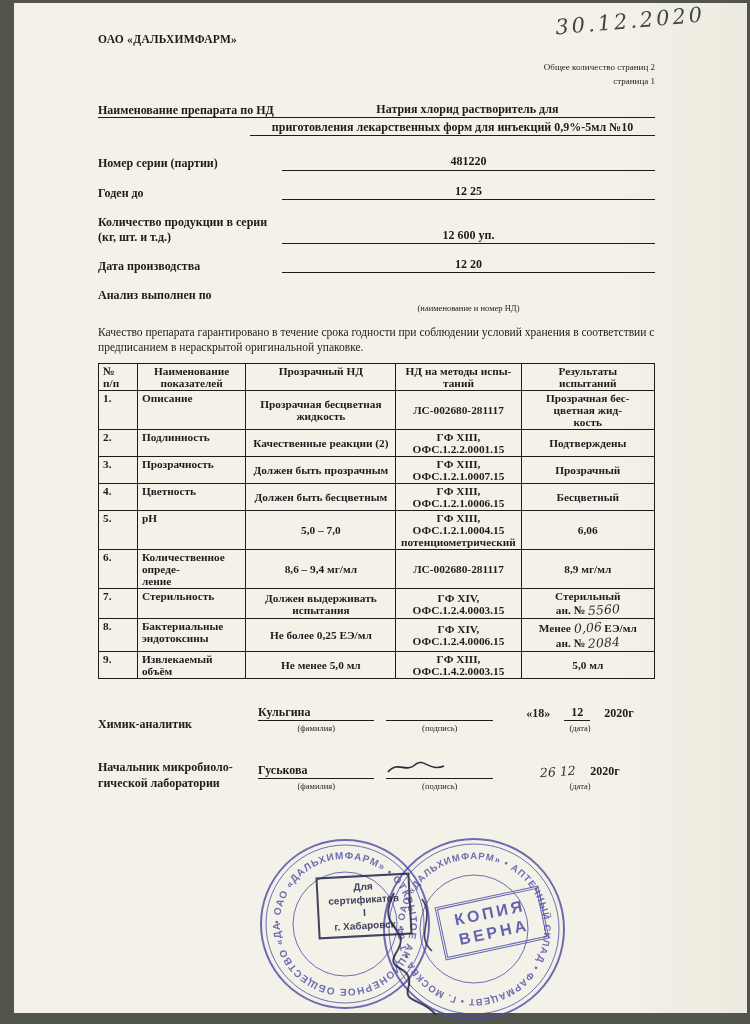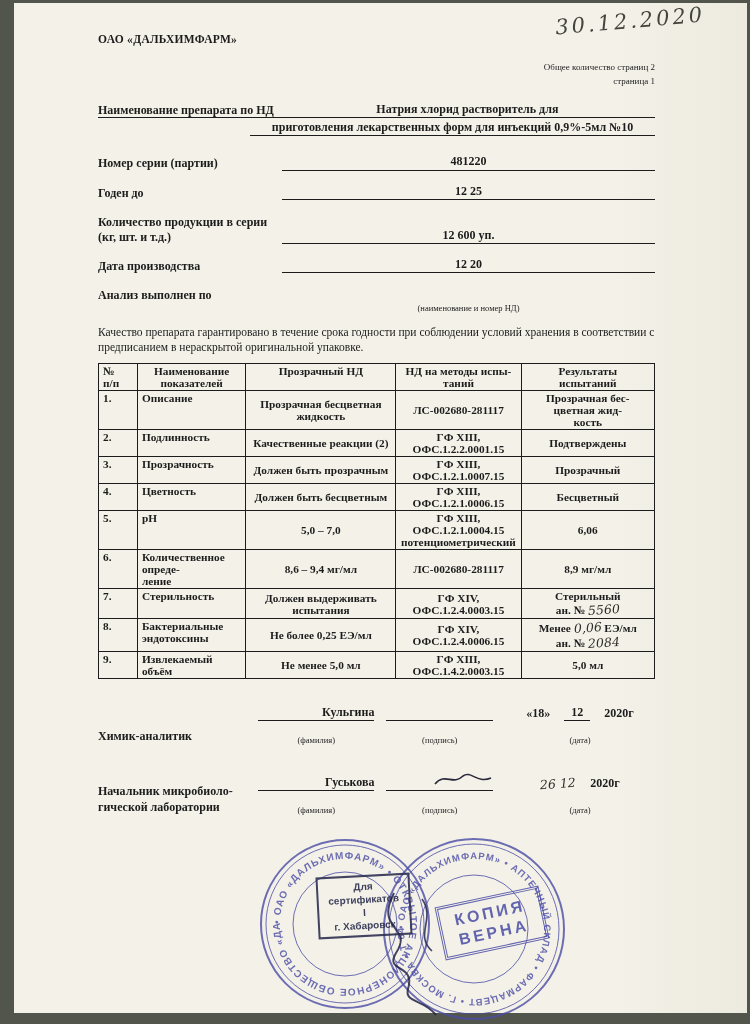--- a/index.html
+++ b/index.html
@@ -43,22 +43,22 @@
   .hw{
     font-family:"DejaVu Serif", serif;font-style:italic;font-weight:normal;
     color:#2e2e29;display:inline-block;transform:rotate(-4deg);font-size:12.5px;
   }
   .sig{display:flex;align-items:flex-end;margin-top:26px;}
   .sig-role{width:150px;font-size:12px;font-weight:bold;line-height:1.3;}
   .sig-col{display:flex;flex-direction:column;margin-left:12px;}
   .sig-col.c-name{width:118px;}
   .sig-col.c-sign{width:108px;}
   .sig-col.c-date{width:152px;}
-  .sig-line{border-bottom:1px solid #1c1c1c;text-align:right;min-height:15px;font-size:12px;font-weight:bold;line-height:1.2;}
-  .sig-note{text-align:center;font-size:8.5px;font-weight:normal;margin-top:14px;}
+  .sig-line{border-bottom:1px solid #1c1c1c;text-align:left;min-height:15px;font-size:12px;font-weight:bold;line-height:1.2;}
+  .sig-note{text-align:center;font-size:8.5px;font-weight:normal;margin-top:2px;}
   .dline{display:flex;justify-content:center;align-items:flex-end;gap:14px;font-size:12px;font-weight:bold;}
   .dline .mid{border-bottom:1px solid #1c1c1c;min-width:26px;text-align:center;}
   
   .stampwrap{position:absolute;left:0;top:0;width:733px;height:1010px;pointer-events:none;}
   .stamp-svg{position:absolute;opacity:.8;}
   .stamp-svg text{font-family:"Liberation Sans", sans-serif;font-weight:bold;}
   .cert-box{
     position:absolute;left:303px;top:872px;width:82px;
     border:2px solid #2e3152;color:#2b2e4e;font-size:10px;font-weight:bold;
     text-align:center;line-height:1.3;padding:3px 4px;transform:rotate(-3deg);

